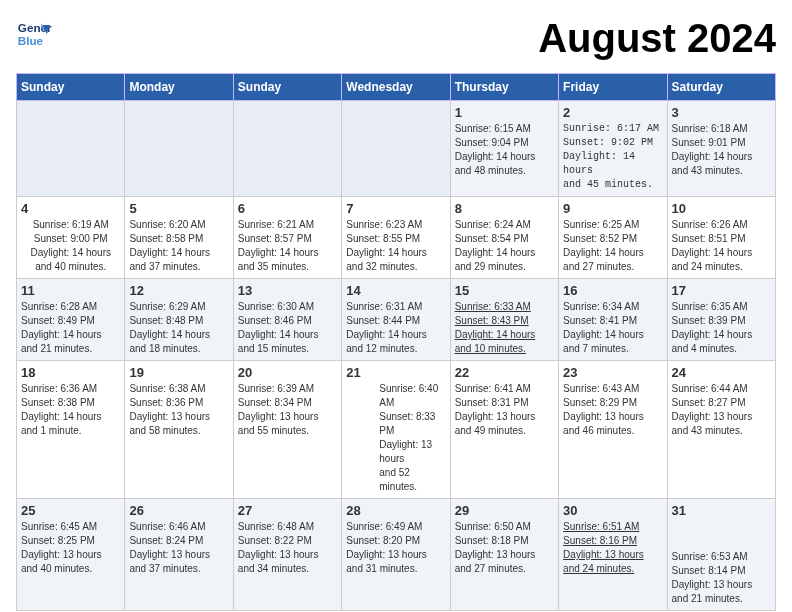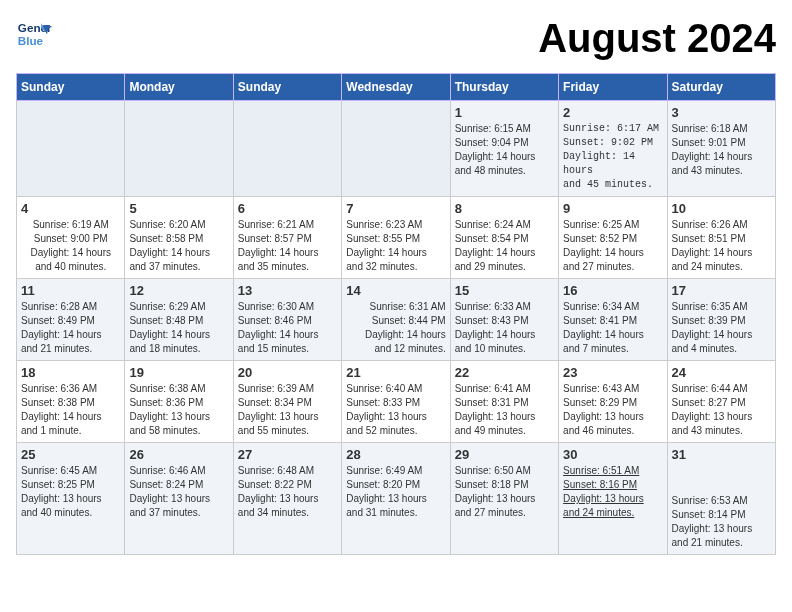--- a/index.html
+++ b/index.html
@@ -207,28 +207,28 @@
         </td>
         <td>
           <div class="day-number">13</div>
           <div class="day-info" style="white-space: pre-line;">Sunrise: 6:30 AM
 Sunset: 8:46 PM
 Daylight: 14 hours
 and 15 minutes.</div>
         </td>
         <td>
           <div class="day-number">14</div>
-          <div class="day-info" style="white-space: pre-line; text-align: right;">Sunrise: 6:31 AM
+          <div class="day-info" style="white-space: pre-line;">Sunrise: 6:31 AM
 Sunset: 8:44 PM
 Daylight: 14 hours
 and 12 minutes.</div>
         </td>
         <td>
           <div class="day-number">15</div>
-          <div class="day-info" style="white-space: pre-line;">Sunrise: 6:33 AM
+          <div class="day-info" style="white-space: pre-line; text-decoration: underline;">Sunrise: 6:33 AM
 Sunset: 8:43 PM
 Daylight: 14 hours
 and 10 minutes.</div>
         </td>
         <td>
           <div class="day-number">16</div>
           <div class="day-info" style="white-space: pre-line;">Sunrise: 6:34 AM
 Sunset: 8:41 PM
 Daylight: 14 hours
 and 7 minutes.</div>
@@ -258,21 +258,21 @@
         </td>
         <td>
           <div class="day-number">20</div>
           <div class="day-info" style="white-space: pre-line;">Sunrise: 6:39 AM
 Sunset: 8:34 PM
 Daylight: 13 hours
 and 55 minutes.</div>
         </td>
         <td>
           <div class="day-number">21</div>
-          <div class="day-info" style="white-space: pre-line;">Sunrise: 6:40 AM
+          <div class="day-info" style="white-space: pre-line; margin-left: 33px;">Sunrise: 6:40 AM
 Sunset: 8:33 PM
 Daylight: 13 hours
 and 52 minutes.</div>
         </td>
         <td>
           <div class="day-number">22</div>
           <div class="day-info" style="white-space: pre-line;">Sunrise: 6:41 AM
 Sunset: 8:31 PM
 Daylight: 13 hours
 and 49 minutes.</div>

